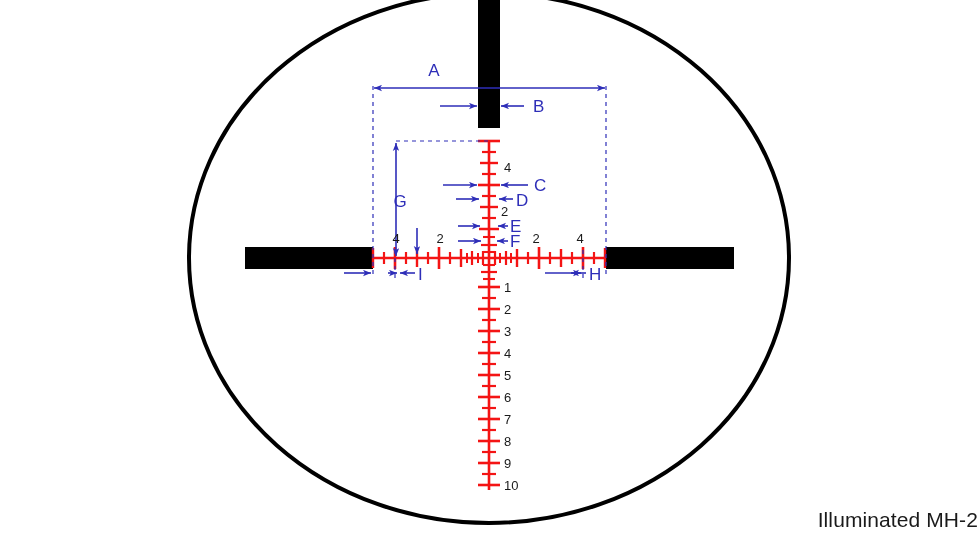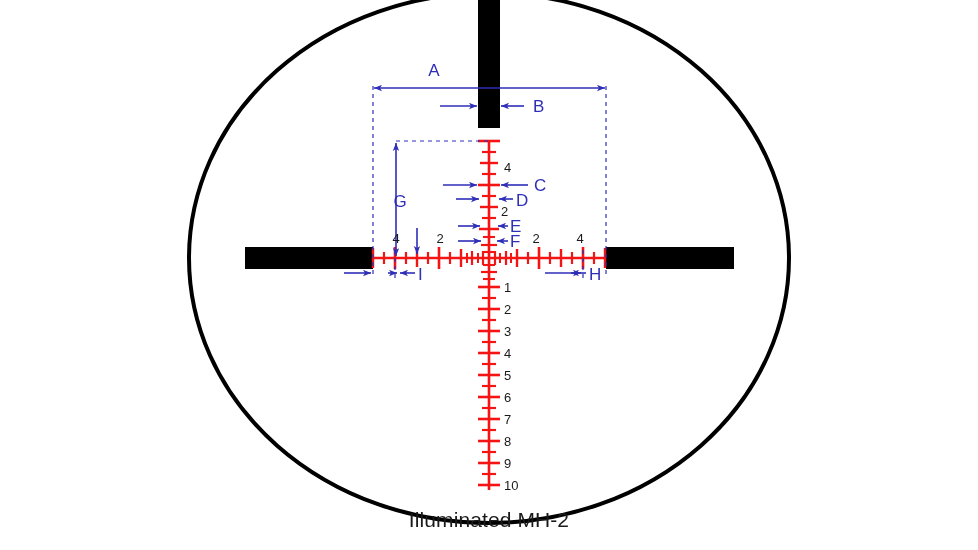--- a/index.html
+++ b/index.html
@@ -23,21 +23,21 @@
     display: block;
     position: absolute;
     left: 0;
     top: 0;
   }
   .caption-text {
     position: absolute;
     left: 0;
     top: 508px;
     width: 978px;
-    text-align: center;
+    text-align: right;
     font-family: "Liberation Sans", sans-serif;
     font-size: 21px;
     color: #1a1a1a;
     letter-spacing: 0.1px;
   }
   text.dim-label {
     font-family: "Liberation Sans", sans-serif;
     fill: #2e2eb8;
     font-size: 17px;
   }

